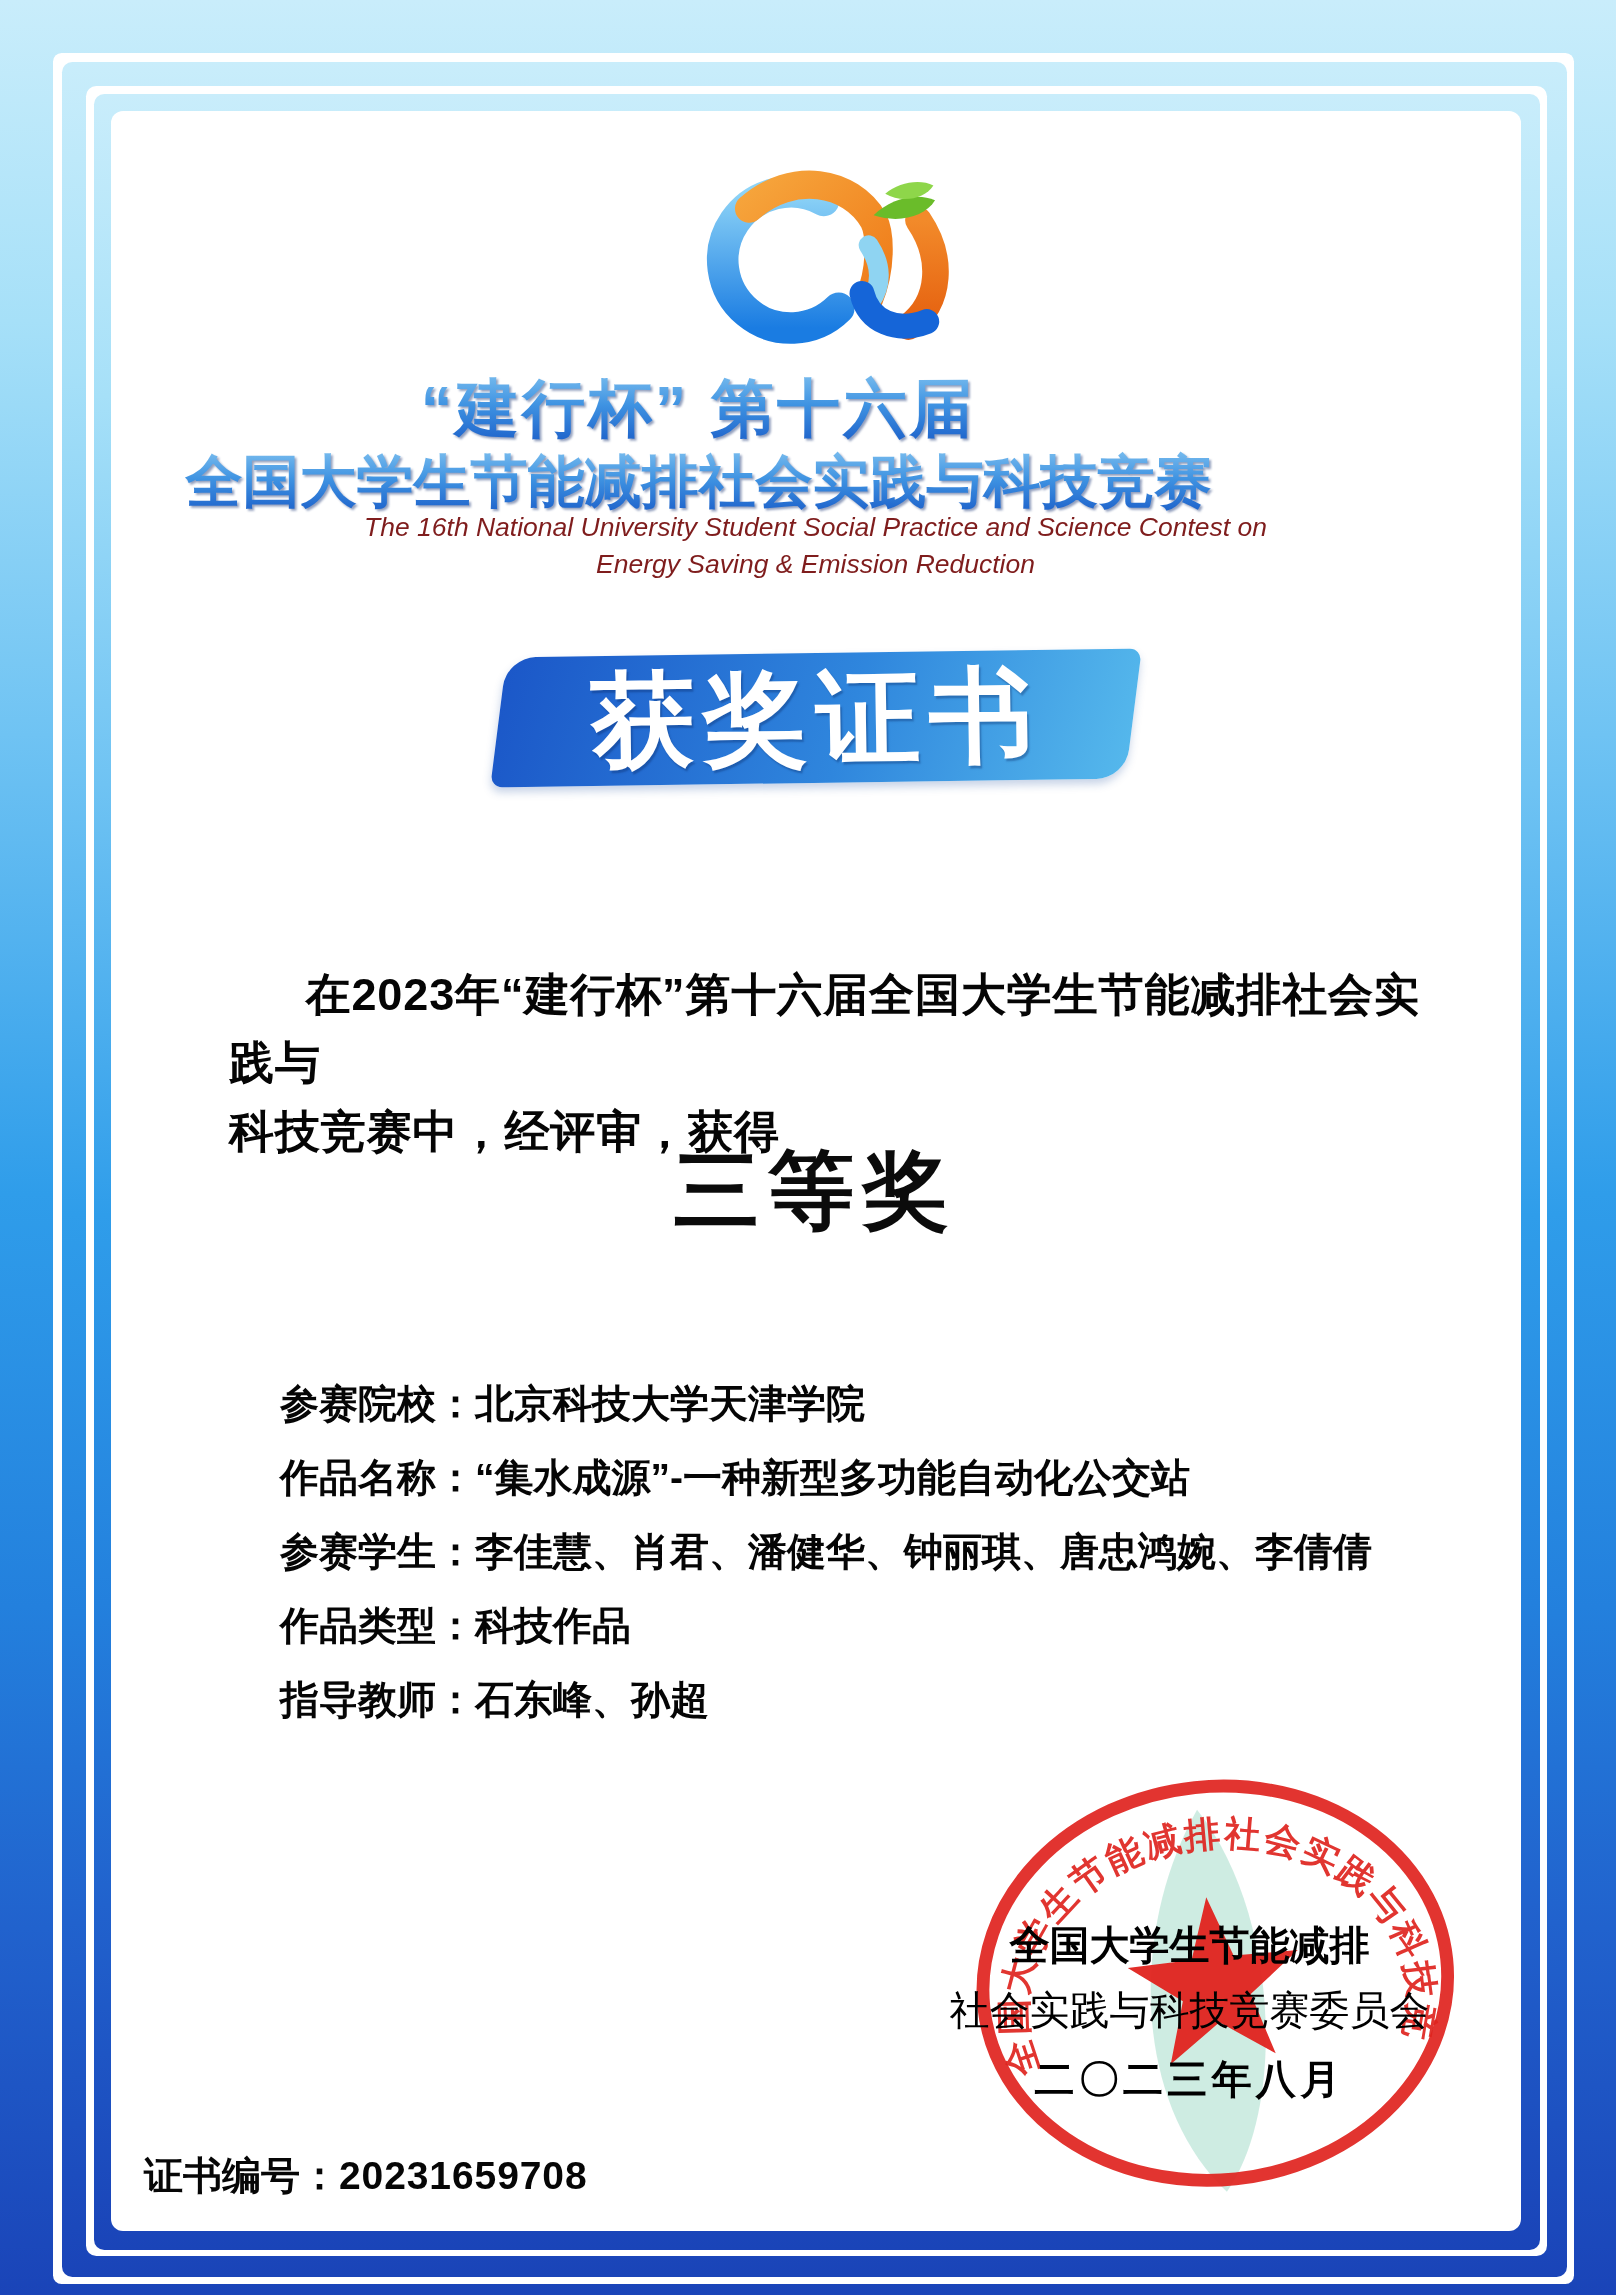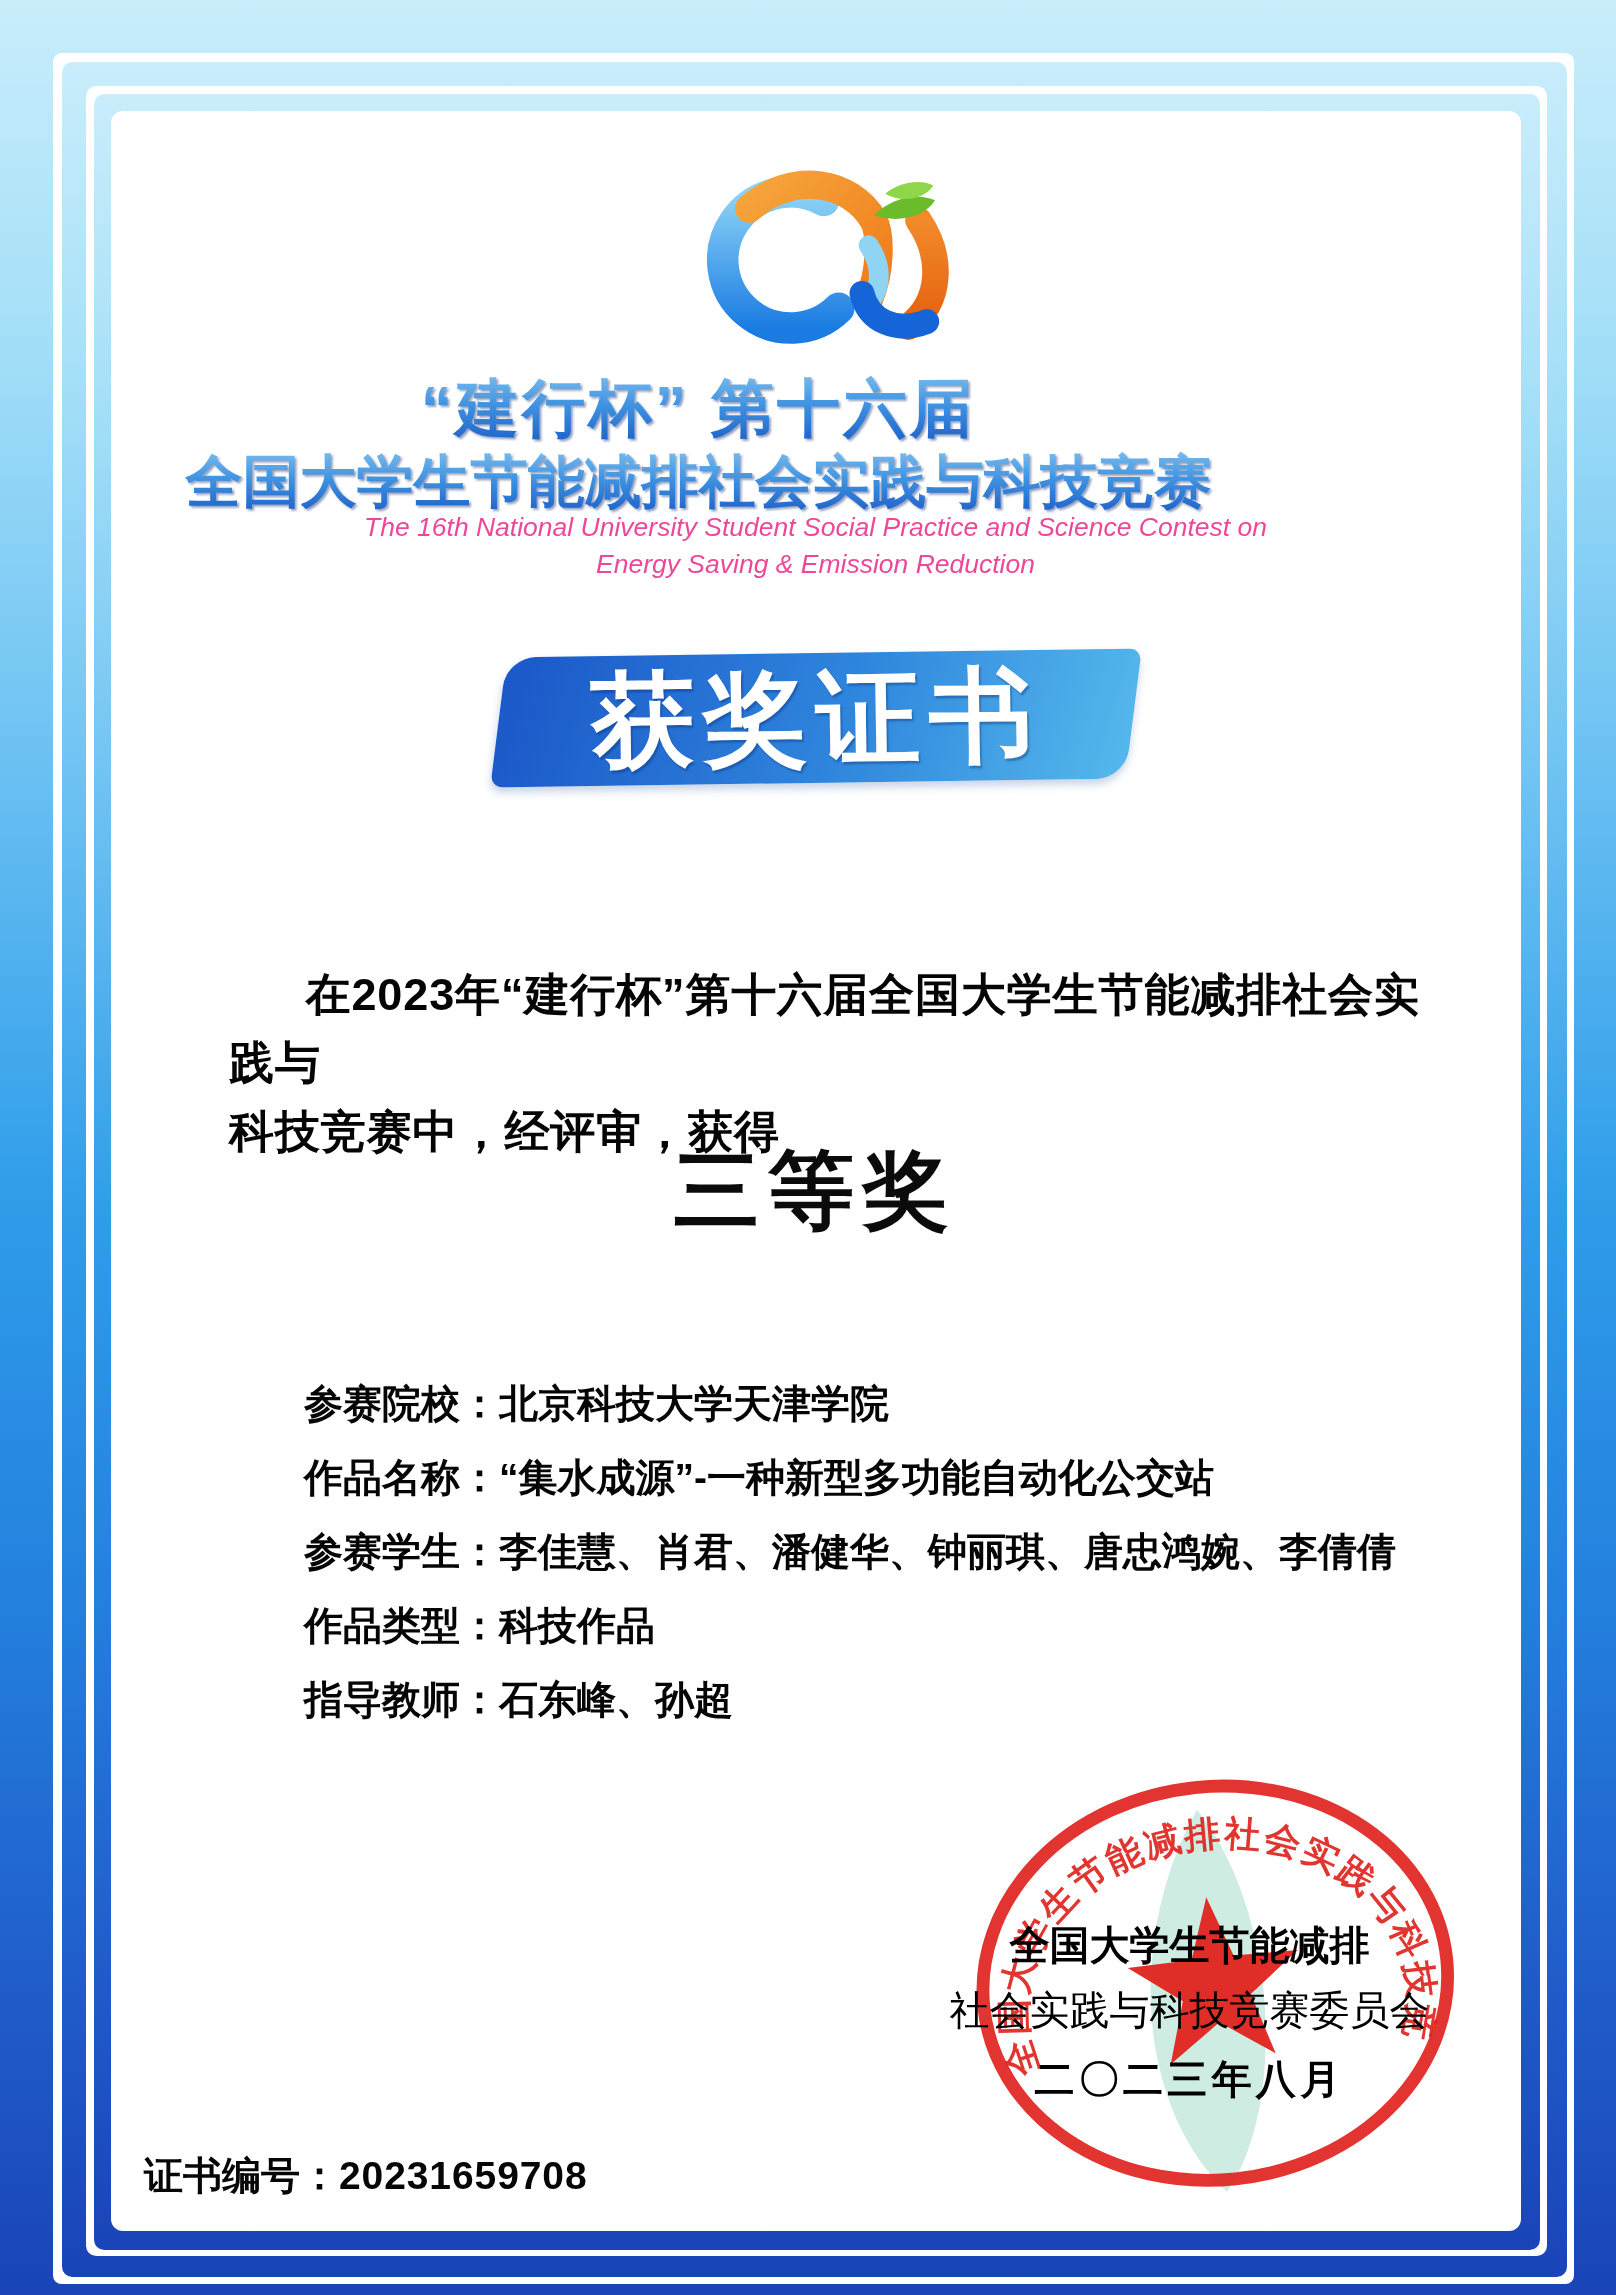--- a/index.html
+++ b/index.html
@@ -27,21 +27,21 @@
     font-weight:900;
     background:linear-gradient(180deg,#86c6f1 0%,#3f93e2 45%,#1556c5 100%);
     -webkit-background-clip:text;background-clip:text;color:transparent;
     filter:drop-shadow(2.6px 2.6px 0.9px rgba(16,45,110,0.45));
     letter-spacing:3.4px;white-space:nowrap;
   }
   .title1{top:366px;font-size:63px;}
   .title2{top:444px;font-size:57px;letter-spacing:0;}
   .subtitle{
     position:absolute;left:111px;top:509px;width:1409px;text-align:center;
-    font-size:26.5px;font-style:italic;font-weight:500;color:#ec4899;line-height:1.38;
+    font-size:26.5px;font-style:italic;font-weight:500;color:#7f1d1d;line-height:1.38;
   }
 
   
   .banner{
     position:absolute;left:499px;top:653px;width:634px;height:130px;
     background:linear-gradient(100deg,#1b57c8 0%,#2f86dd 55%,#55b8ec 100%);
     border-radius:29px 12px 29px 12px;
     transform:skewX(-8deg) rotate(-0.8deg);
     box-shadow:0 5.1px 8.6px rgba(30,80,160,0.25);
   }
@@ -58,21 +58,21 @@
     font-size:45px;font-weight:700;color:#050505;line-height:1.52;letter-spacing:0.9px;
   }
   .intro .indent{text-indent:1.7em;}
   .award{
     position:absolute;left:111px;top:1147px;width:1409px;text-align:center;
     font-size:86px;font-weight:900;color:#0b0b0b;letter-spacing:8.6px;line-height:1;
   }
 
   
   .fields{
-    position:absolute;left:304px;top:1384px;width:1147px;
+    position:absolute;left:280px;top:1384px;width:1147px;
     display:flex;flex-direction:column;gap:35px;
   }
   .field-row{font-size:39px;line-height:1;color:#050505;white-space:nowrap;}
   .field-label{font-weight:700;}
   .field-value{font-weight:900;}
 
   
   .seal{position:absolute;left:959px;top:1771px;width:514px;height:438px;transform:rotate(-6deg);z-index:1;}
   .issuer{
     position:absolute;left:890px;top:1925px;width:599px;text-align:center;z-index:2;

